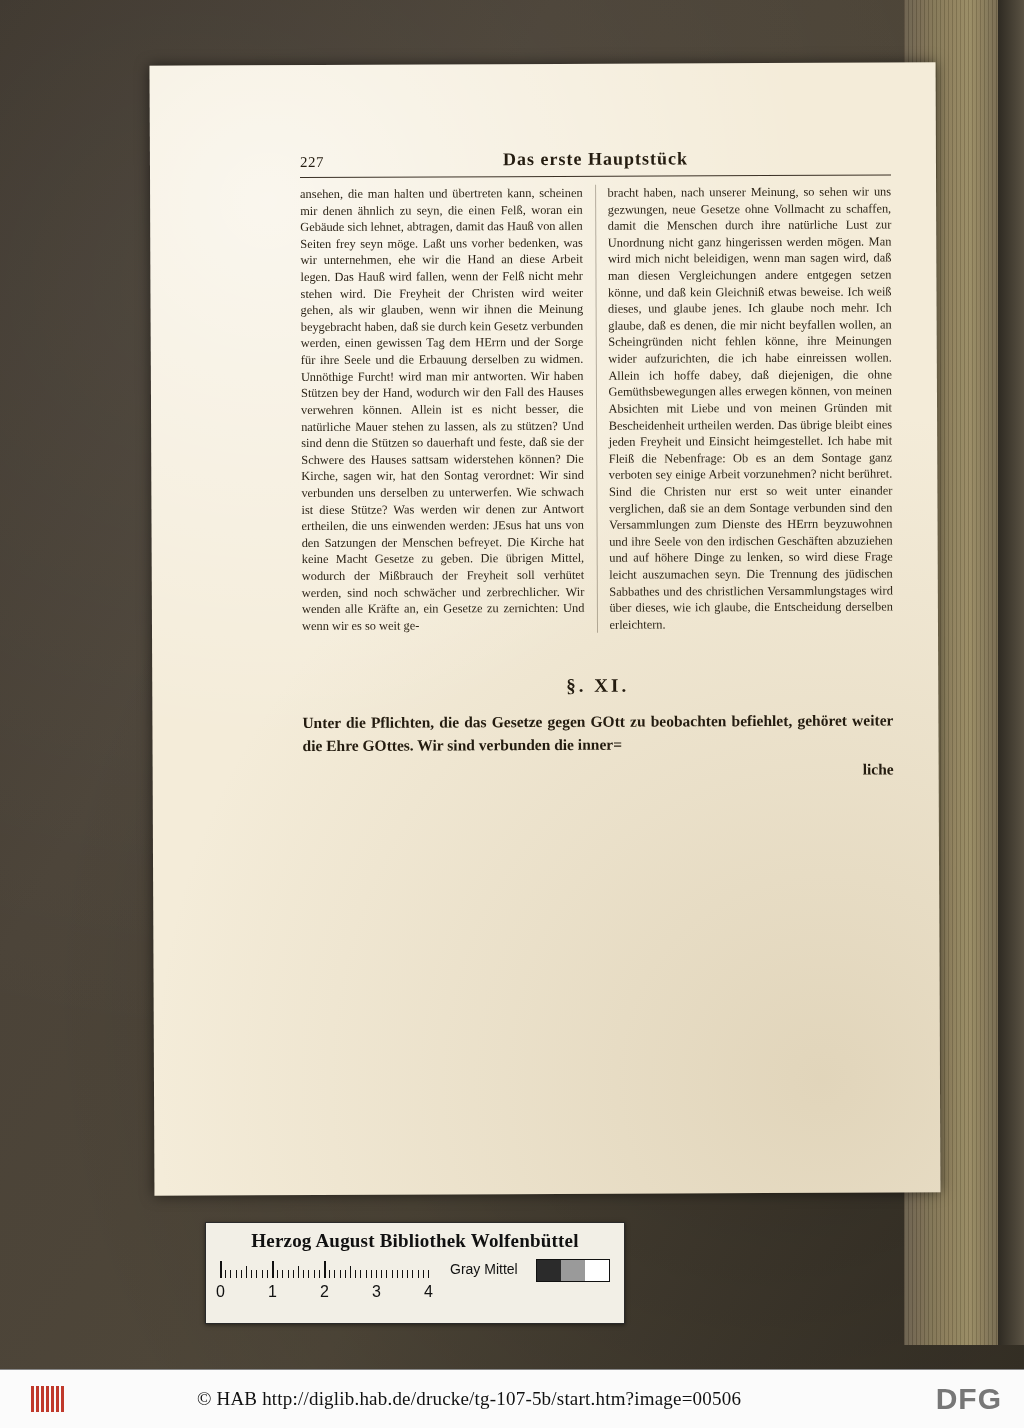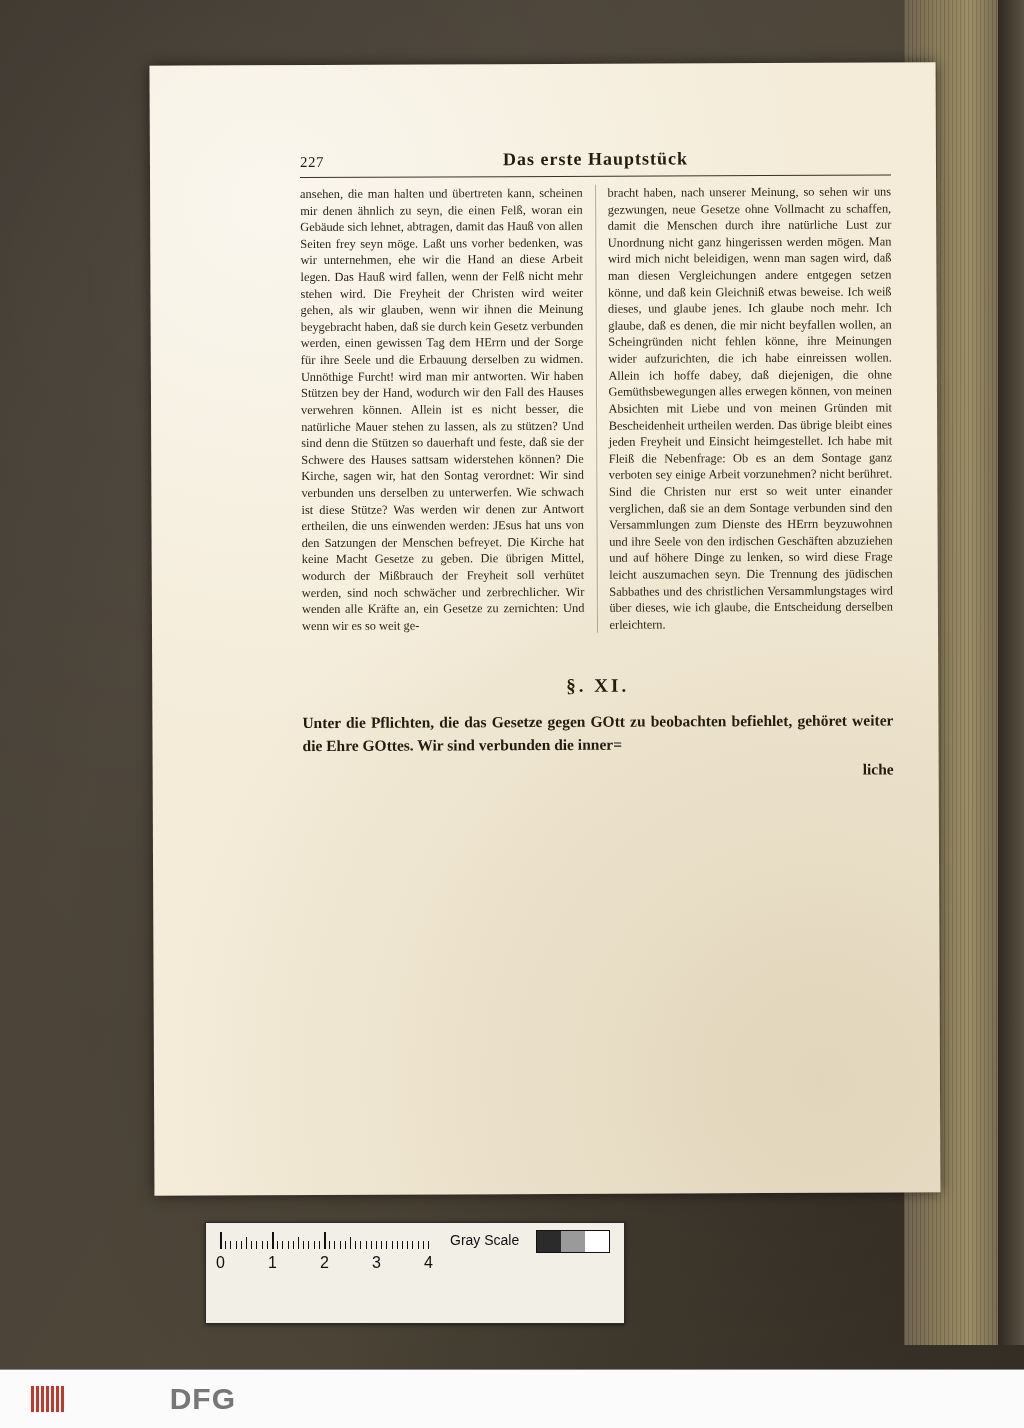--- a/index.html
+++ b/index.html
@@ -253,21 +253,21 @@
     flex: 1;
     text-align: center;
     font-family: "Liberation Serif", serif;
     font-size: 19px;
     color: #111;
     letter-spacing: 0.2px;
   }
   .dfg {
     width: 150px;
     text-align: right;
-    padding-right: 33px;
+    padding-right: 22px;
     font-family: "Liberation Sans", sans-serif;
     font-size: 30px;
     font-weight: bold;
     color: #777;
     letter-spacing: 1px;
   }
 </style>
 </head>
 <body>
 
@@ -298,20 +298,21 @@
     <div class="section">
       <div class="section-num">§. XI.</div>
     </div>
     <div class="section-body">Unter die Pflichten, die das Gesetze gegen GOtt zu beobachten befiehlet, gehöret weiter die Ehre GOttes. Wir sind verbunden die inner=</div>
     <div class="catchword">liche</div>
 
   </div>
 </div>
 
 <div class="label-card">
+  <div class="label-title">Herzog August Bibliothek Wolfenbüttel</div>
   <div class="ruler-row">
     <div class="ruler" id="ruler">
         <div class="tick" style="left: 0px; height: 17px; width: 1.6px;"></div>
         <div class="tick" style="left: 5.2px; height: 8px; width: 1px;"></div>
         <div class="tick" style="left: 10.4px; height: 8px; width: 1px;"></div>
         <div class="tick" style="left: 15.6px; height: 8px; width: 1px;"></div>
         <div class="tick" style="left: 20.8px; height: 8px; width: 1px;"></div>
         <div class="tick" style="left: 26px; height: 12px; width: 1px;"></div>
         <div class="tick" style="left: 31.2px; height: 8px; width: 1px;"></div>
         <div class="tick" style="left: 36.4px; height: 8px; width: 1px;"></div>
@@ -342,21 +343,21 @@
         <div class="tick" style="left: 166.4px; height: 8px; width: 1px;"></div>
         <div class="tick" style="left: 171.6px; height: 8px; width: 1px;"></div>
         <div class="tick" style="left: 176.8px; height: 8px; width: 1px;"></div>
         <div class="tick" style="left: 182px; height: 8px; width: 1px;"></div>
         <div class="tick" style="left: 187.2px; height: 8px; width: 1px;"></div>
         <div class="tick" style="left: 192.4px; height: 8px; width: 1px;"></div>
         <div class="tick" style="left: 197.6px; height: 8px; width: 1px;"></div>
         <div class="tick" style="left: 202.8px; height: 8px; width: 1px;"></div>
         <div class="tick" style="left: 208px; height: 8px; width: 1px;"></div>
       </div>
-    <div class="grayscale-label">Gray Scale</div>
+    <div class="grayscale-label">Gray Mittel</div>
     <div class="gray-patches">
       <span style="background:#2b2b2b"></span>
       <span style="background:#9a9a9a"></span>
       <span style="background:#ffffff"></span>
     </div>
   </div>
   <div class="numbers" id="ruler-numbers">
       <span style="left: 10px;">0</span>
       <span style="left: 62px;">1</span>
       <span style="left: 114px;">2</span>
@@ -368,14 +369,15 @@
 <div class="footer">
   <div class="footer-barcode">
     <i></i>
       <i></i>
       <i></i>
       <i></i>
       <i></i>
       <i></i>
       <i></i>
   </div>
+  <div class="footer-text">© HAB http://diglib.hab.de/drucke/tg-107-5b/start.htm?image=00506</div>
   <div class="dfg">DFG</div>
 </div>
 
 </body></html>

